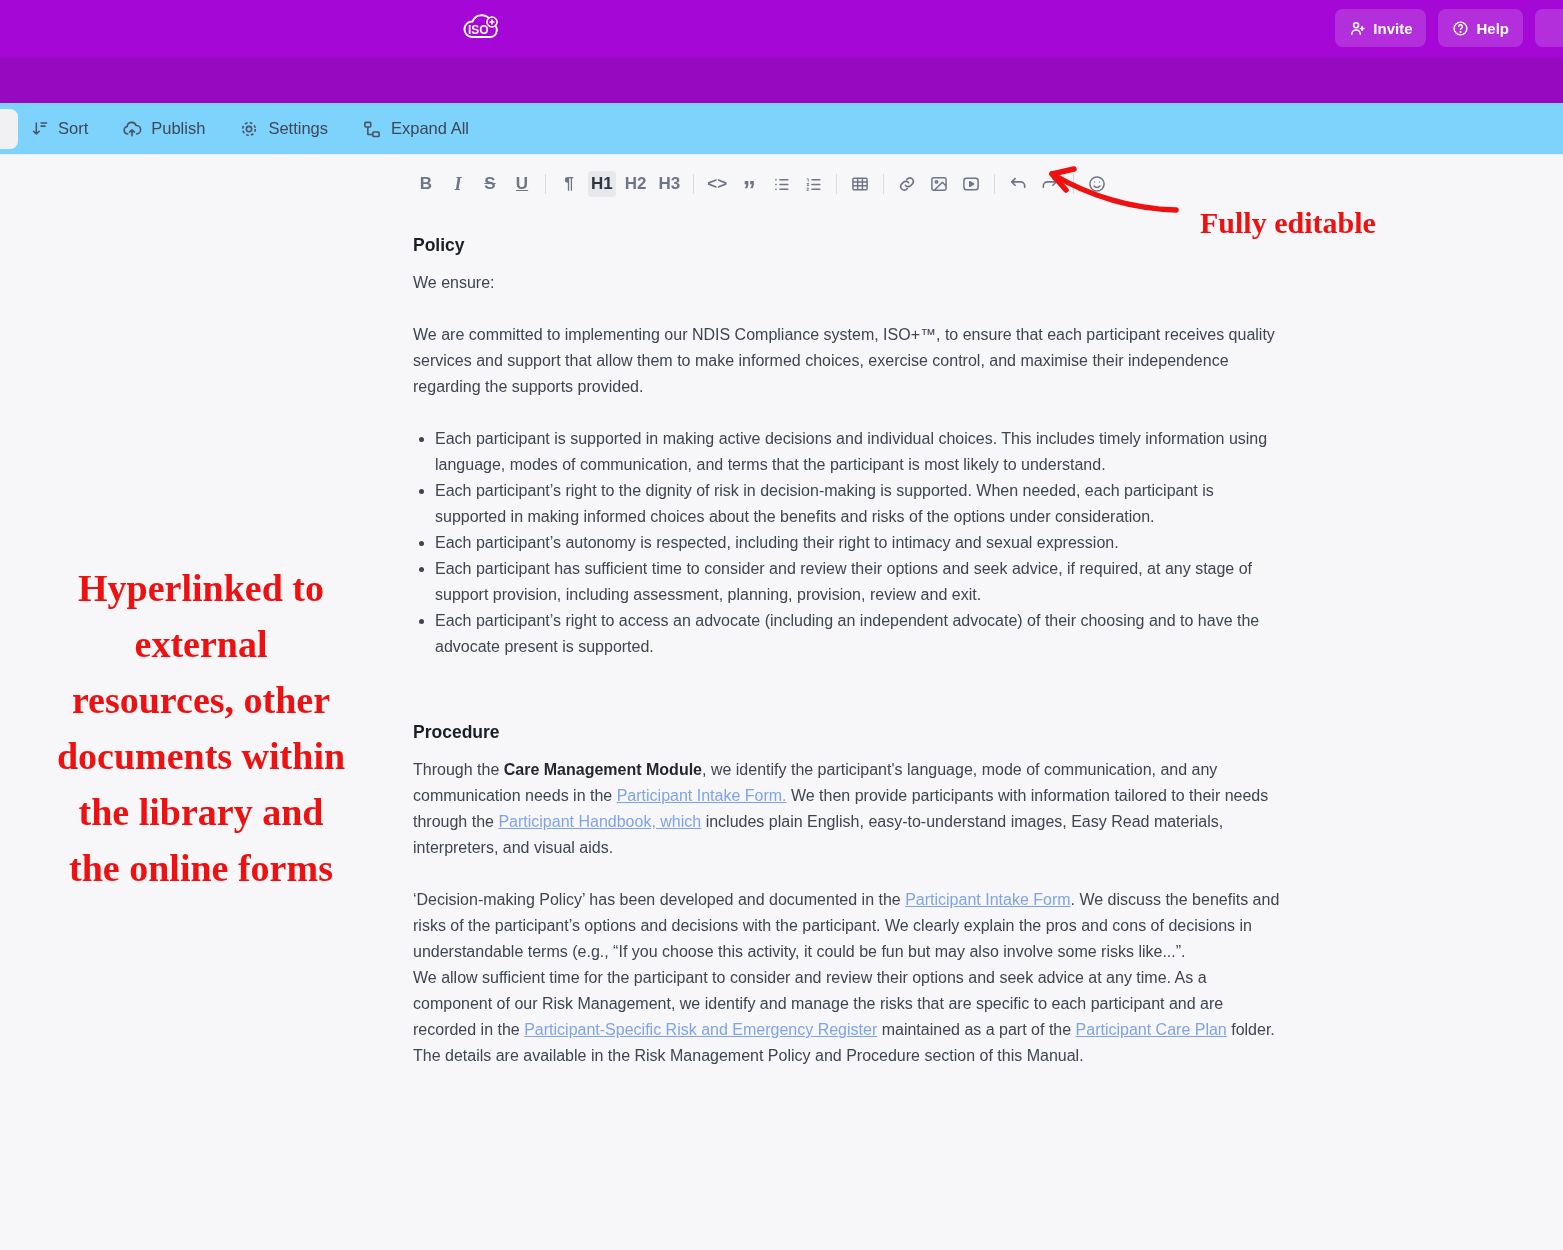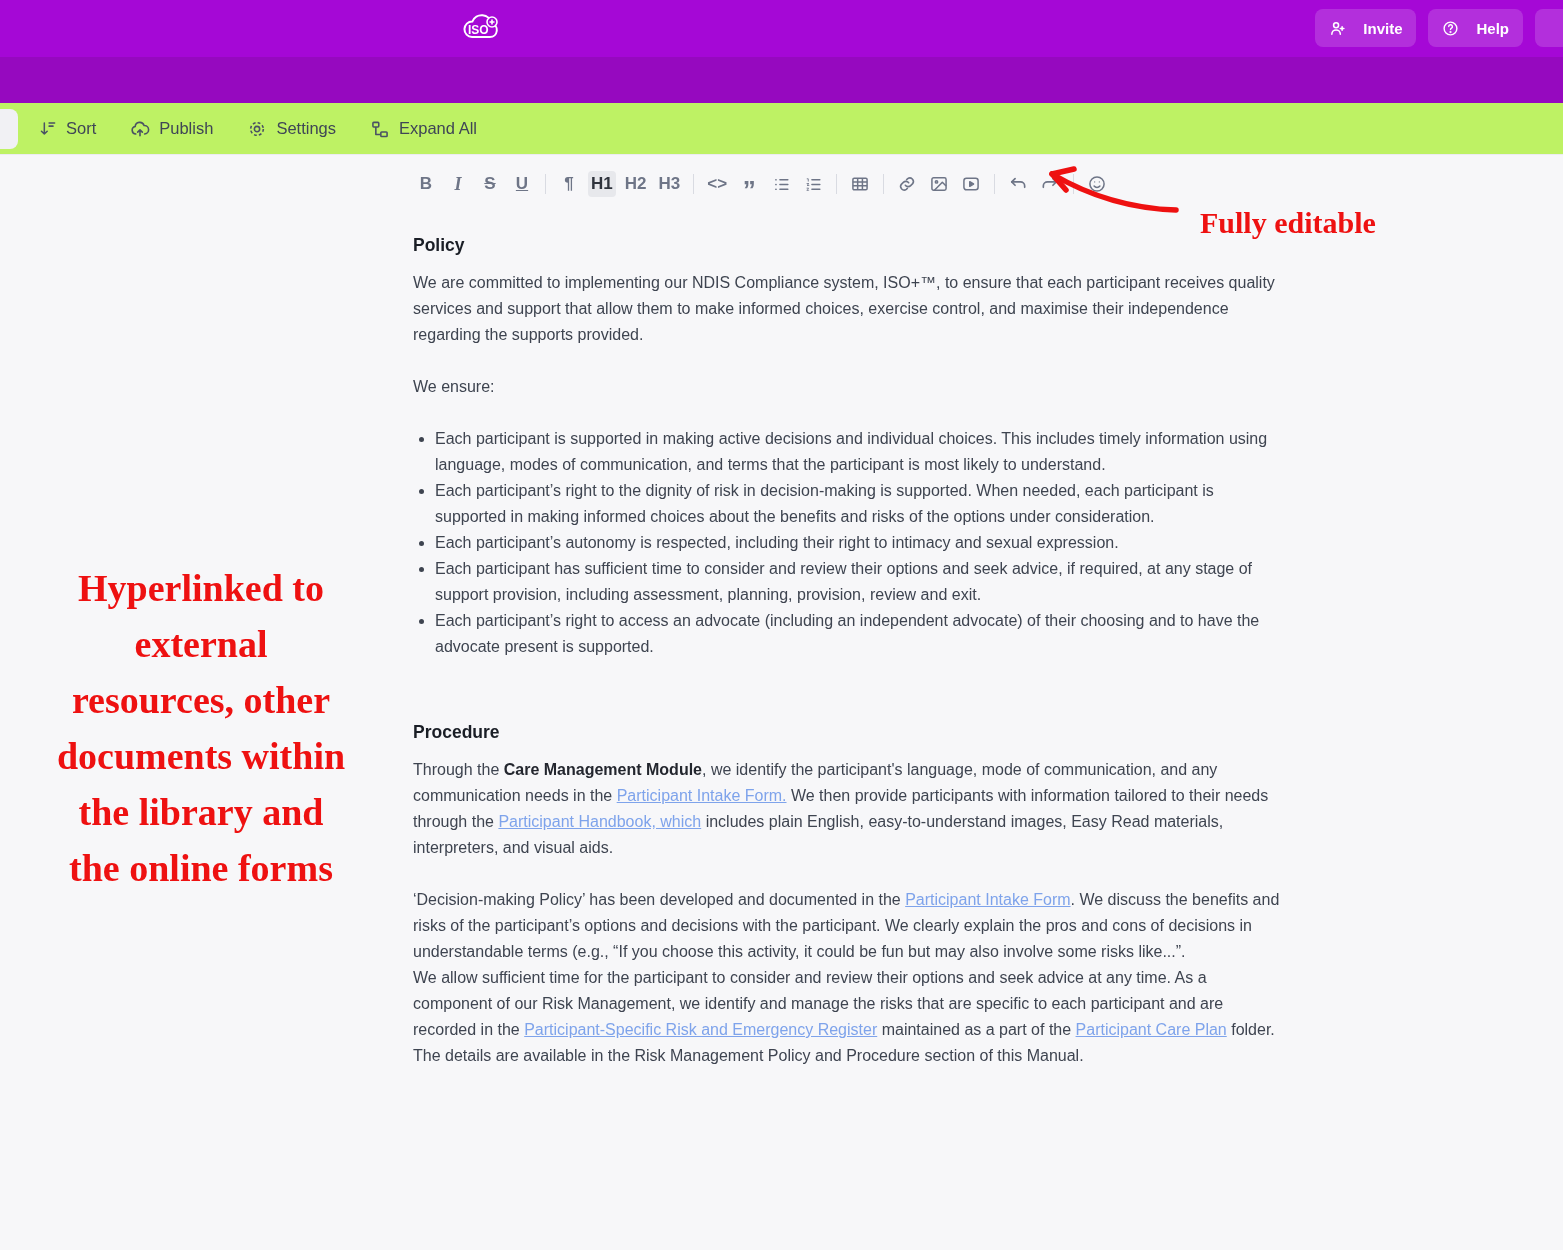--- a/index.html
+++ b/index.html
@@ -3,30 +3,30 @@
 <meta charset="utf-8">
 <style>
   * { margin:0; padding:0; box-sizing:border-box; }
   html,body { width:1563px; height:1250px; overflow:hidden; }
   body { font-family:"Liberation Sans", sans-serif; background:#f7f7f9; position:relative; }
 
   
   .topbar { position:relative; height:57px; background:#a508d6; display:flex; align-items:center; }
   .logo-wrap { position:absolute; left:458px; top:13px; }
   .topbar-actions { position:absolute; right:14px; top:9px; display:flex; gap:12px; }
-  .hdr-btn { display:flex; align-items:center; gap:17px; background:rgba(255,255,255,0.16);
+  .hdr-btn { display:flex; align-items:center; gap:7px; background:rgba(255,255,255,0.16);
              border:none; border-radius:8px; padding:9px 14px; color:#fff; font-weight:700;
              font-size:15px; font-family:"Liberation Sans", sans-serif; cursor:pointer; }
   .hdr-btn svg { display:block; }
   .hdr-btn.partial { margin-right:-46px; width:60px; height:38px; }
   .subbar { height:46px; background:#9609bf; }
 
   
-  .doc-toolbar { height:52px; background:#bef264; border-bottom:1px solid #ececf1;
-                 display:flex; align-items:center; gap:34px; padding-left:38px; position:relative; }
+  .doc-toolbar { height:52px; background:#7dd3fc; border-bottom:1px solid #ececf1;
+                 display:flex; align-items:center; gap:34px; padding-left:30px; position:relative; }
   .stub { position:absolute; left:-10px; top:6px; width:28px; height:40px; background:#f1f1f4; border-radius:8px; }
   .tb-item { display:flex; align-items:center; gap:9px; background:none; border:none; cursor:pointer;
              color:#3f4656; font-size:16.5px; font-family:"Liberation Sans", sans-serif; }
   .tb-item svg { display:block; stroke:#4a5263; }
 
   
   .editor-toolbar { display:flex; align-items:center; gap:6px; margin:14px 0 0 413px; height:30px; }
   .et-btn { display:flex; align-items:center; justify-content:center; min-width:26px; height:26px;
             border:none; background:none; border-radius:4px; color:#6e7587; font-size:17px;
             font-weight:600; cursor:pointer; font-family:"Liberation Sans", sans-serif; padding:0 3px; }
@@ -208,22 +208,22 @@
       <circle cx="12" cy="12" r="8.5"></circle>
       <path d="M8.5 14.5a4.6 4.6 0 0 0 7 0"></path>
       <circle cx="9.2" cy="9.5" r="0.7" fill="#6e7587" stroke="none"></circle>
         <circle cx="14.8" cy="9.5" r="0.7" fill="#6e7587" stroke="none"></circle>
     </svg>
   </button>
 </div>
 
 <article class="doc" id="doc">
     <h2>Policy</h2>
+    <p><span>We ensure:</span></p>
     <p><span>We are committed to implementing our NDIS Compliance system, ISO+™, to ensure that each participant receives quality services and support that allow them to make informed choices, exercise control, and maximise their independence regarding the supports provided.</span></p>
-    <p><span>We ensure:</span></p>
     <ul>
       <li><span>Each participant is supported in making active decisions and individual choices. This includes timely information using language, modes of communication, and terms that the participant is most likely to understand.</span></li>
       <li><span>Each participant’s right to the dignity of risk in decision-making is supported. When needed, each participant is supported in making informed choices about the benefits and risks of the options under consideration.</span></li>
       <li><span>Each participant’s autonomy is respected, including their right to intimacy and sexual expression.</span></li>
       <li><span>Each participant has sufficient time to consider and review their options and seek advice, if required, at any stage of support provision, including assessment, planning, provision, review and exit.</span></li>
       <li><span>Each participant’s right to access an advocate (including an independent advocate) of their choosing and to have the advocate present is supported.</span></li>
     </ul>
     <h2 class="spaced">Procedure</h2>
     <p><span>Through the </span><b>Care Management Module</b><span>, we identify the participant's language, mode of communication, and any communication needs in the </span><a>Participant Intake Form.</a><span> We then provide participants with information tailored to their needs through the </span><a>Participant Handbook, which</a><span> includes plain English, easy-to-understand images, Easy Read materials, interpreters, and visual aids.</span></p>
     <p class="nogap"><span>‘Decision-making Policy’ has been developed and documented in the </span><a>Participant Intake Form</a><span>. We discuss the benefits and risks of the participant’s options and decisions with the participant. We clearly explain the pros and cons of decisions in understandable terms (e.g., “If you choose this activity, it could be fun but may also involve some risks like...”.</span></p>

